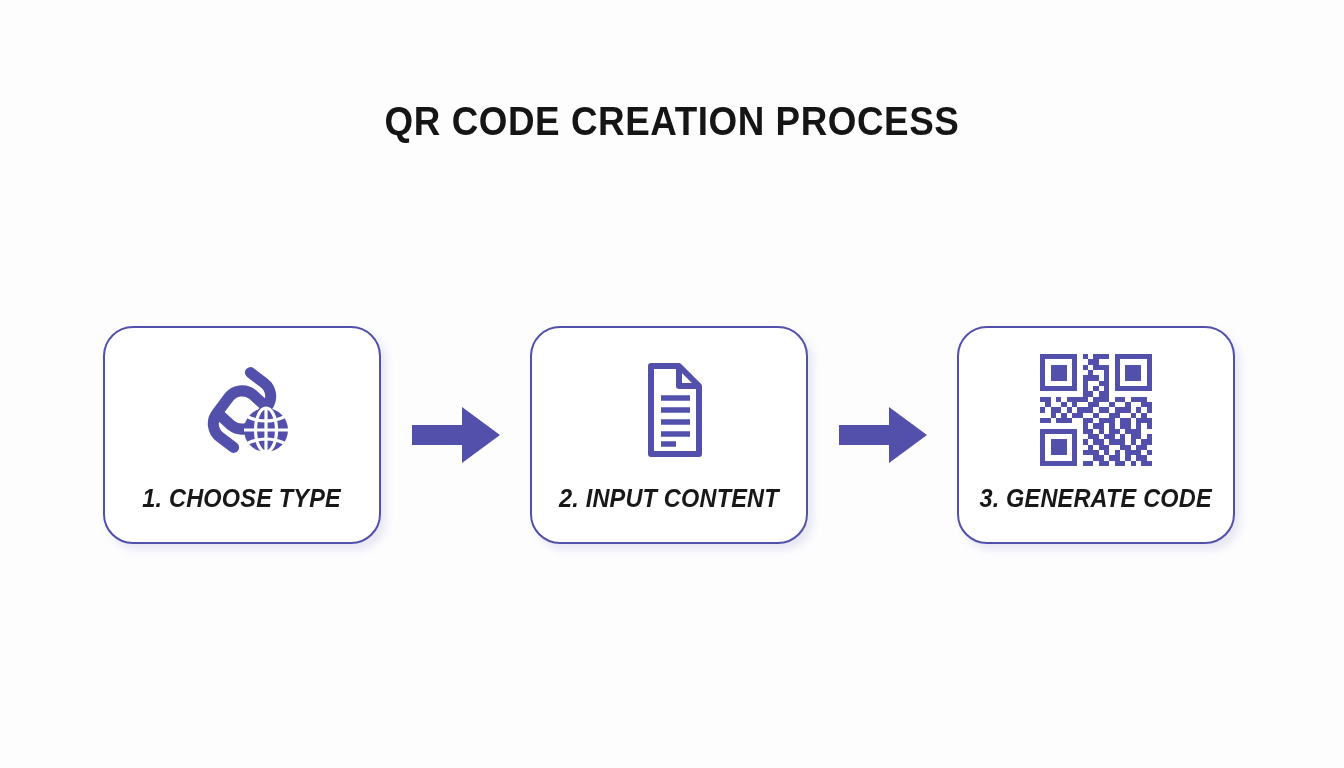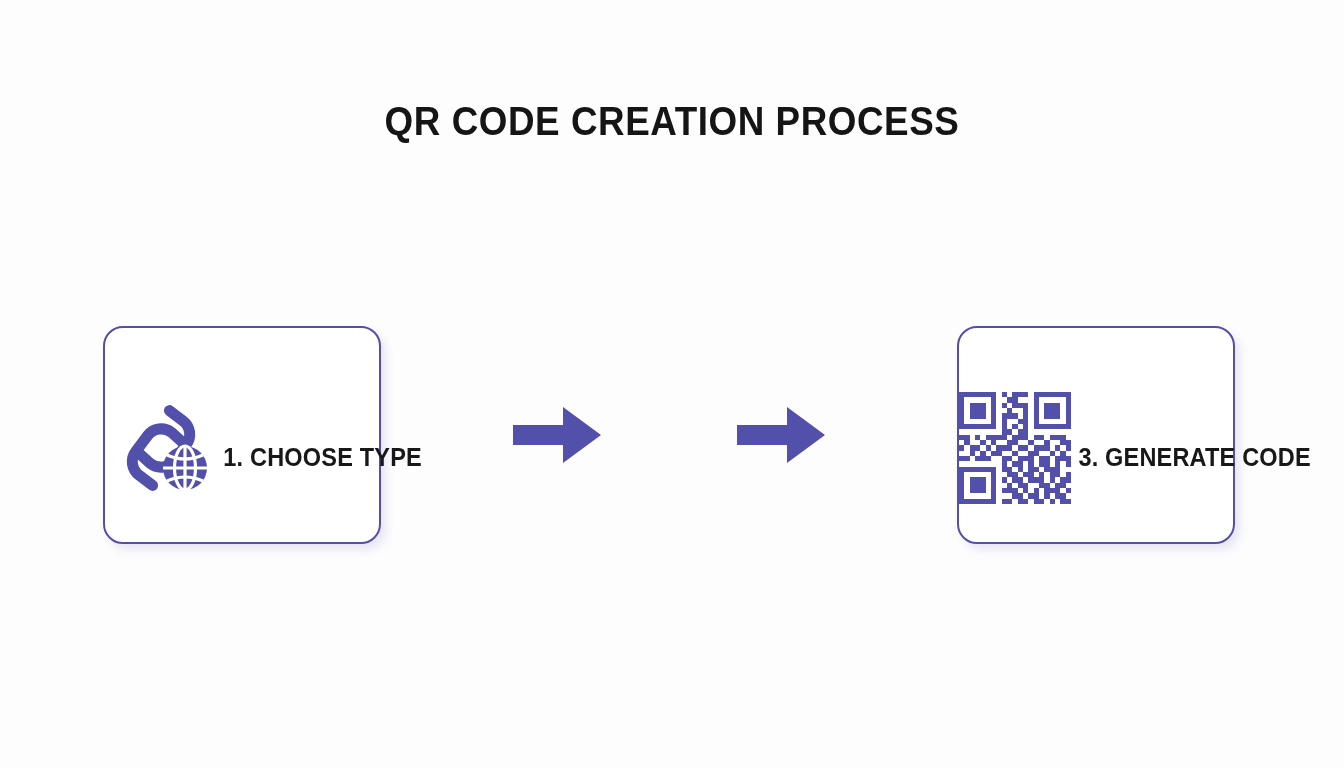--- a/index.html
+++ b/index.html
@@ -48,28 +48,29 @@
     align-items: center;
     justify-content: space-between;
   }
 
   .card {
     position: relative;
     width: 278px;
     height: 218px;
     box-sizing: border-box;
     border: 2.5px solid #5350ab;
-    border-radius: 20px;
+    border-radius: 30px;
     background: #ffffff;
     box-shadow: 5px 6px 9px rgba(83, 80, 171, 0.13);
     display: flex;
-    flex-direction: row;
+    flex-direction: column;
     align-items: center;
     justify-content: flex-start;
     padding-top: 26px;
+    font-style: italic;
   }
 
   .card-icon {
     height: 112px;
     width: 112px;
     display: flex;
     align-items: center;
     justify-content: center;
   }
 
@@ -139,20 +140,36 @@
       </div>
       <div class="card-label">1. CHOOSE TYPE</div>
     </div>
 
     <div class="arrow">
       <svg width="96" height="72" viewBox="0 0 96 72" aria-hidden="true">
         <path d="M4 26 L54 26 L54 8 L92 36 L54 64 L54 46 L4 46 Z" fill="#5350ab"></path>
       </svg>
     </div>
 
+    <div class="card">
+      <div class="card-icon">
+        <svg width="112" height="112" viewBox="0 0 112 112" aria-hidden="true">
+          <path d="M38 12 L66 12 L86 32 L86 100 L38 100 Z" fill="#ffffff" stroke="#5350ab" stroke-width="6" stroke-linejoin="round"></path>
+          <path d="M66 12 L66 32 L86 32" fill="none" stroke="#5350ab" stroke-width="6" stroke-linejoin="round"></path>
+          <g stroke="#5350ab" stroke-width="5.5" stroke-linecap="butt">
+            <line x1="48" y1="44" x2="77" y2="44"></line>
+            <line x1="48" y1="56" x2="77" y2="56"></line>
+            <line x1="48" y1="68" x2="77" y2="68"></line>
+            <line x1="48" y1="80" x2="77" y2="80"></line>
+            <line x1="48" y1="90" x2="63" y2="90"></line>
+          </g>
+        </svg>
+      </div>
+      <div class="card-label">2. INPUT CONTENT</div>
+    </div>
 
     <div class="arrow">
       <svg width="96" height="72" viewBox="0 0 96 72" aria-hidden="true">
         <path d="M4 26 L54 26 L54 8 L92 36 L54 64 L54 46 L4 46 Z" fill="#5350ab"></path>
       </svg>
     </div>
 
     <div class="card">
       <div class="card-icon">
         <div class="qr" id="qr">

